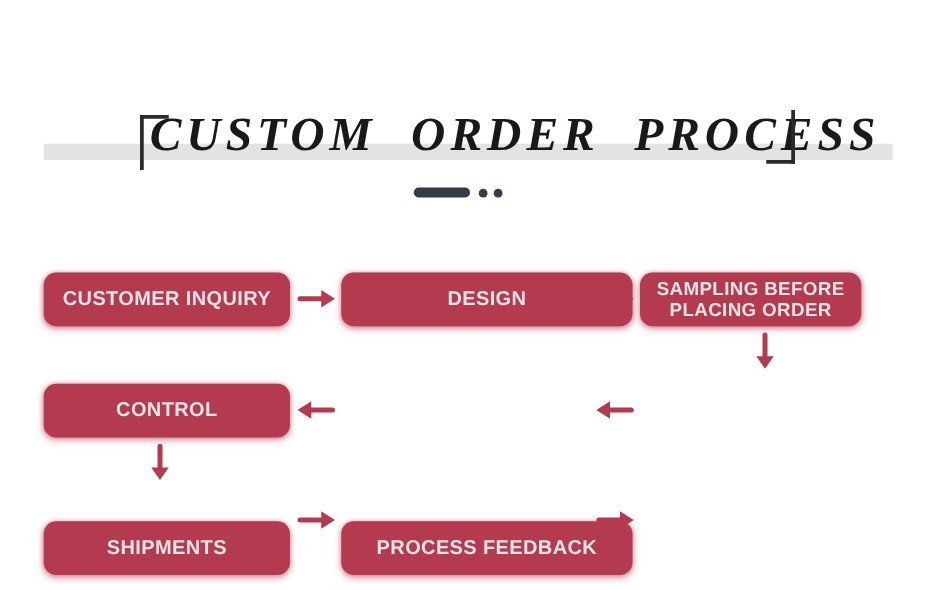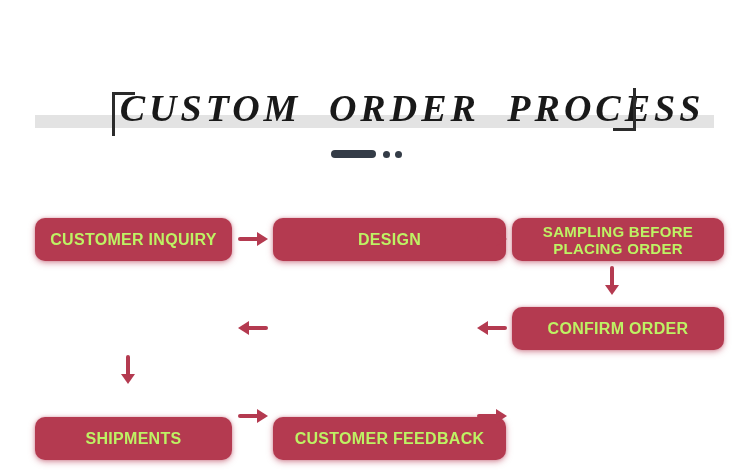--- a/index.html
+++ b/index.html
@@ -68,39 +68,39 @@
   }
   .dot-1 { left: 383px; }
   .dot-2 { left: 395px; }
 
   
   .flow-box {
     position: absolute;
     height: 43px;
     background: #b43a50;
     border-radius: 10px;
-    color: #bef264;
+    color: #e5e5e5;
     font-weight: bold;
     font-size: 16px;
     letter-spacing: 0.3px;
     display: flex;
     align-items: center;
     justify-content: center;
     text-align: center;
     box-shadow: 0 2px 6px rgba(184, 70, 92, 0.55), 0 0 3px rgba(184, 70, 92, 0.35);
   }
   .flow-box .label {
     white-space: pre-line;
     line-height: 17px;
   }
   .box-two-line { font-size: 15px; }
 
   .col-a { left: 35px;  width: 197px; }
   .col-b { left: 273px; width: 233px; }
-  .col-c { left: 512px; width: 212px; }
+  .col-c { left: 512px; width: 177px; }
   .row-1 { top: 218px; }
   .row-2 { top: 307px; }
   .row-3 { top: 417px; }
 
   
   .arrow-h {
     position: absolute;
     width: 30px; height: 16px;
   }
   .arrow-h .shaft {
@@ -166,29 +166,29 @@
     <span class="label">CUSTOMER INQUIRY</span>
   </div>
   <div class="flow-box col-b row-1">
     <span class="label">DESIGN</span>
   </div>
   <div class="flow-box col-c row-1 box-two-line">
     <span class="label">SAMPLING BEFORE
 PLACING ORDER</span>
   </div>
 
-  <div class="flow-box col-c row-2">
-    <span class="label">CONFIRM ORDER</span>
+  <div class="flow-box col-a row-2">
+    <span class="label">CONTROL</span>
   </div>
 
   <div class="flow-box col-a row-3">
     <span class="label">SHIPMENTS</span>
   </div>
   <div class="flow-box col-b row-3">
-    <span class="label">CUSTOMER FEEDBACK</span>
+    <span class="label">PROCESS FEEDBACK</span>
   </div>
 
   <div class="arrow-h ar-r1-ab">
       <div class="shaft"></div>
       <div class="head"></div>
     </div>
   <div class="arrow-h ar-r1-bc">
       <div class="shaft"></div>
       <div class="head"></div>
     </div>

